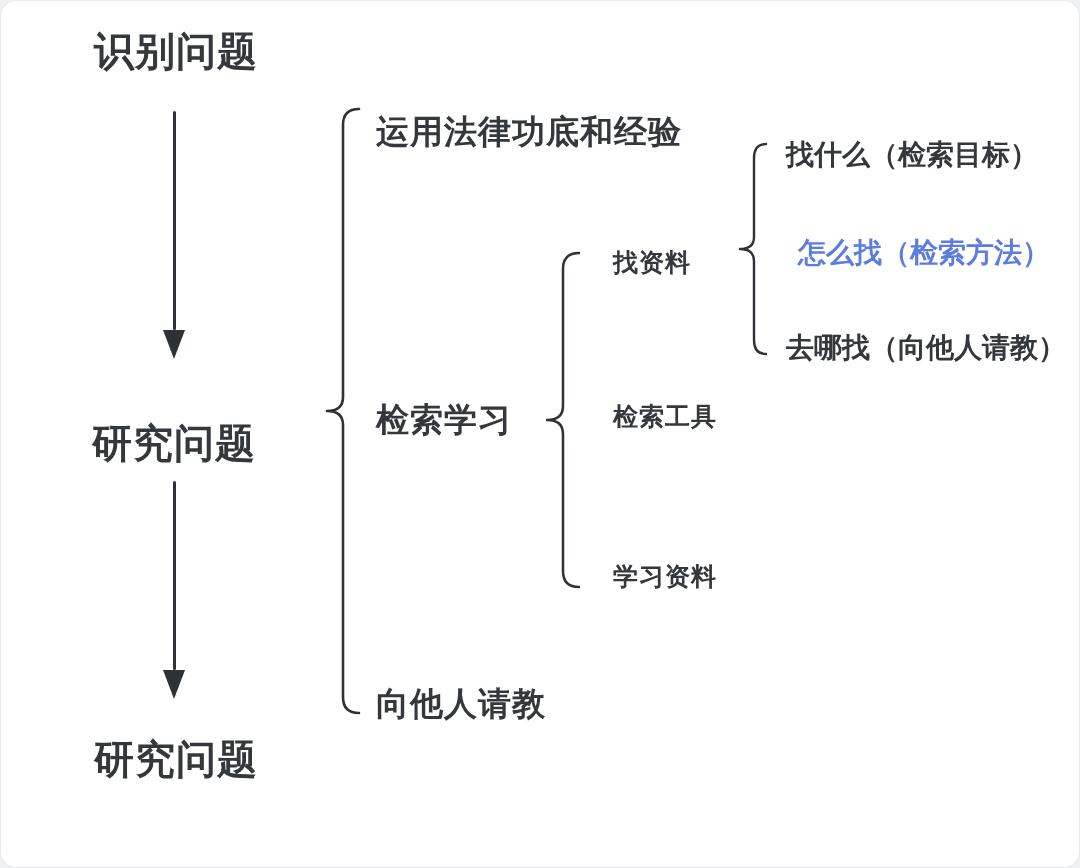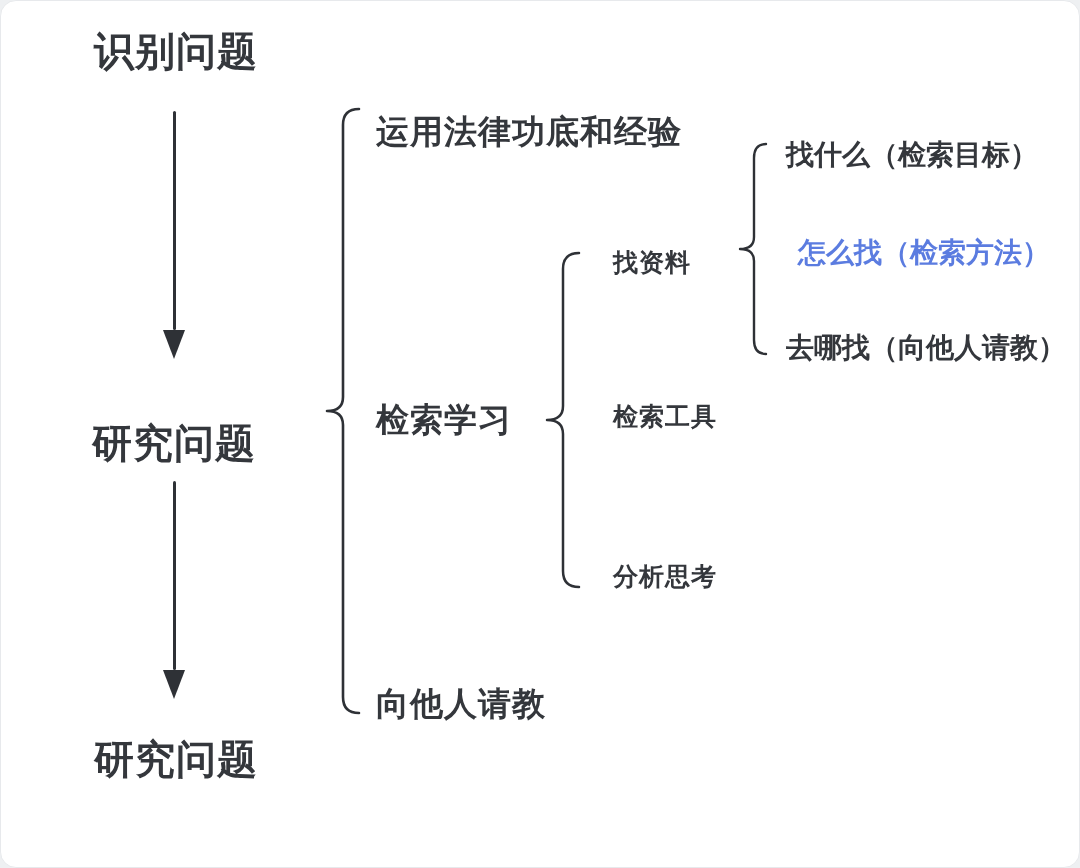--- a/index.html
+++ b/index.html
@@ -90,21 +90,21 @@
   <div class="brace" style="left:542px; top:250px;">
     <svg width="38" height="338" viewBox="0 0 38 338">
       <path d="M36 2 Q20 2 20 18 L20 155 Q20 169 4 169 Q20 169 20 183 L20 320 Q20 336 36 336" stroke-width="2.5"></path>
     </svg>
   </div>
 
   <div class="node lvl2" style="left:612px; top:249px;">找资料</div>
 
   <div class="node lvl2" style="left:612px; top:403px;">检索工具</div>
 
-  <div class="node lvl2" style="left:612px; top:563px;">分析思考</div>
+  <div class="node lvl2" style="left:612px; top:563px;">学习资料</div>
 
   <div class="brace" style="left:737px; top:141px;">
     <svg width="30" height="214" viewBox="0 0 30 214">
       <path d="M28 2 Q16 2 16 16 L16 95 Q16 107 2 107 Q16 107 16 119 L16 198 Q16 212 28 212" stroke-width="2.4"></path>
     </svg>
   </div>
 
   <div class="node lvl3" style="left:785px; top:140px;">找什么（检索目标）</div>
 
   <div class="node lvl3 highlight" style="left:785px; top:238px;margin-left:12px;">怎么找（检索方法）</div>

